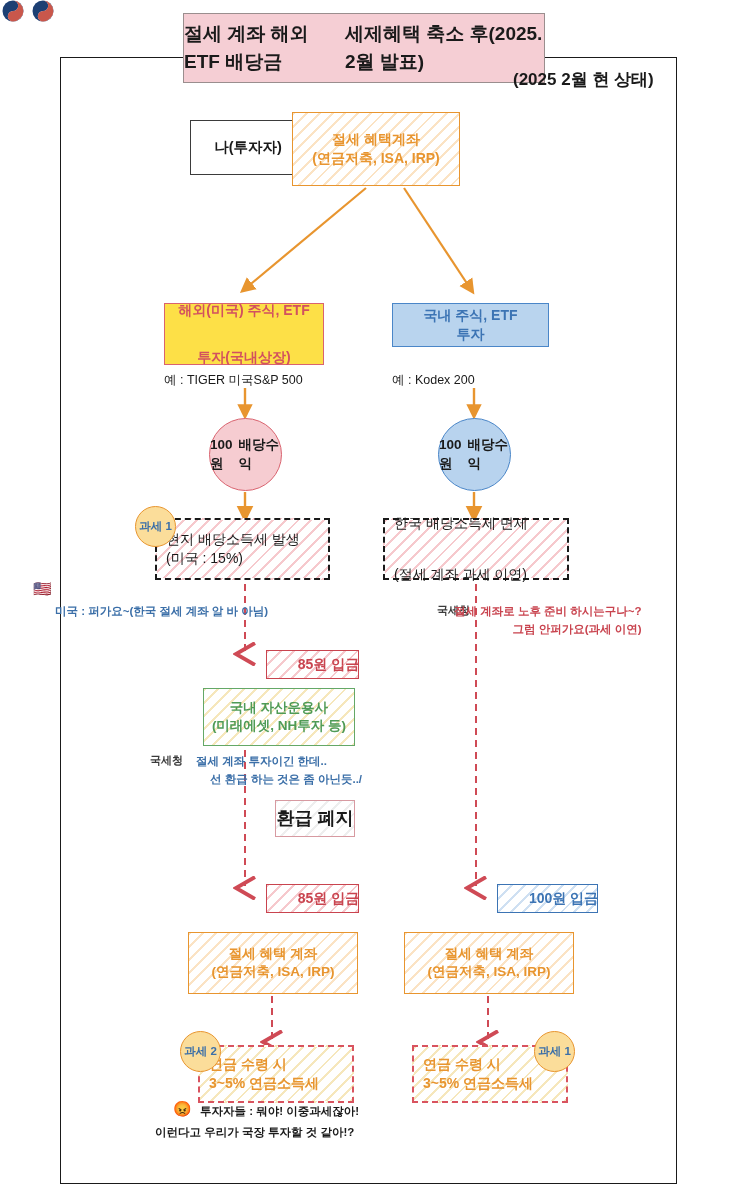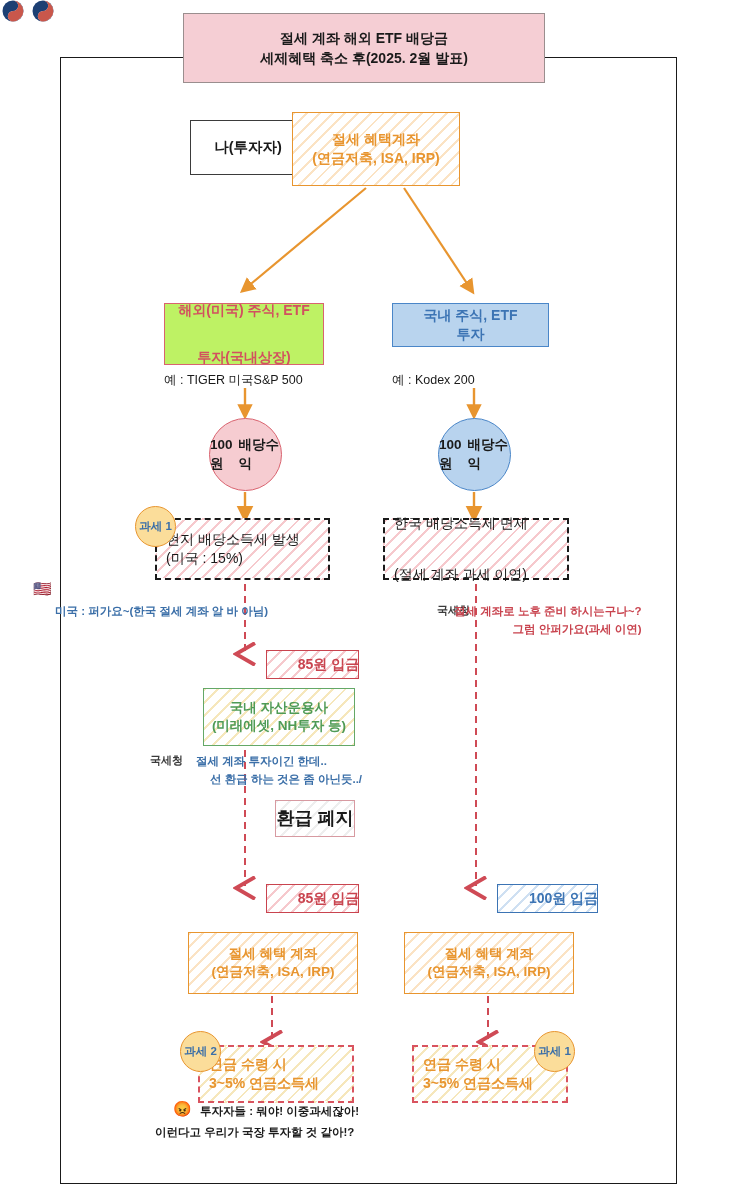--- a/index.html
+++ b/index.html
@@ -46,24 +46,24 @@
     white-space:nowrap;
   }
 
   
   #title-banner {
     position:absolute;
     left:183px; top:13px;
     width:362px; height:70px;
     background:#f5ced4;
     border:1px solid #9a8e8e;
-    display:flex; flex-direction:column;
+    display:flex; flex-direction:row;
     align-items:center; justify-content:center;
     color:#1a1a1a;
-    font-size:14px; font-weight:bold;
+    font-size:19px; font-weight:bold;
     line-height:1.45;
   }
 
   #subtitle {
     position:absolute;
     left:535px; top:66px;
     width:190px;
     color:#1a1a1a;
     font-size:17px; font-weight:bold;
     line-height:1.6;
@@ -89,21 +89,21 @@
   
   #tax-account-top {
     left:292px; top:112px; width:168px; height:74px;
     border:1.8px solid #e8952f;
     color:#e8952f; font-size:14px; font-weight:bold;
   }
 
   
   #overseas-box {
     left:164px; top:303px; width:160px; height:62px;
-    border:1.8px solid #d9636f; background:#bef264;
+    border:1.8px solid #d9636f; background:#fde047;
     color:#d2515f; font-size:14px; font-weight:bold;gap:28px;
   }
   #domestic-box {
     left:392px; top:303px; width:157px; height:44px;
     border:1.8px solid #4a86c8; background:#b9d4ee;
     color:#3c74b4; font-size:14px; font-weight:bold;
   }
   .ex-label {
     position:absolute;
     font-size:12.5px; color:#1a1a1a; white-space:nowrap;
@@ -280,20 +280,21 @@
   <path d="M276,836 L354,801" stroke="#4a86c8" stroke-width="1.6" fill="none"></path>
 </svg>
 
 
 <div id="title-banner">
   <div>절세 계좌 해외 ETF 배당금</div>
   <div>세제혜택 축소 후(2025. 2월 발표)</div>
 </div>
 
 <div id="subtitle">
+  <div class="l2">(2025 2월 현 상태)</div>
 </div>
 
 
 <div class="node" id="investor">
   <span>나(투자자)</span>
 </div>
 
 <div class="node hatch-orange" id="tax-account-top">
   <span>절세 혜택계좌</span>
   <span>(연금저축, ISA, IRP)</span>

